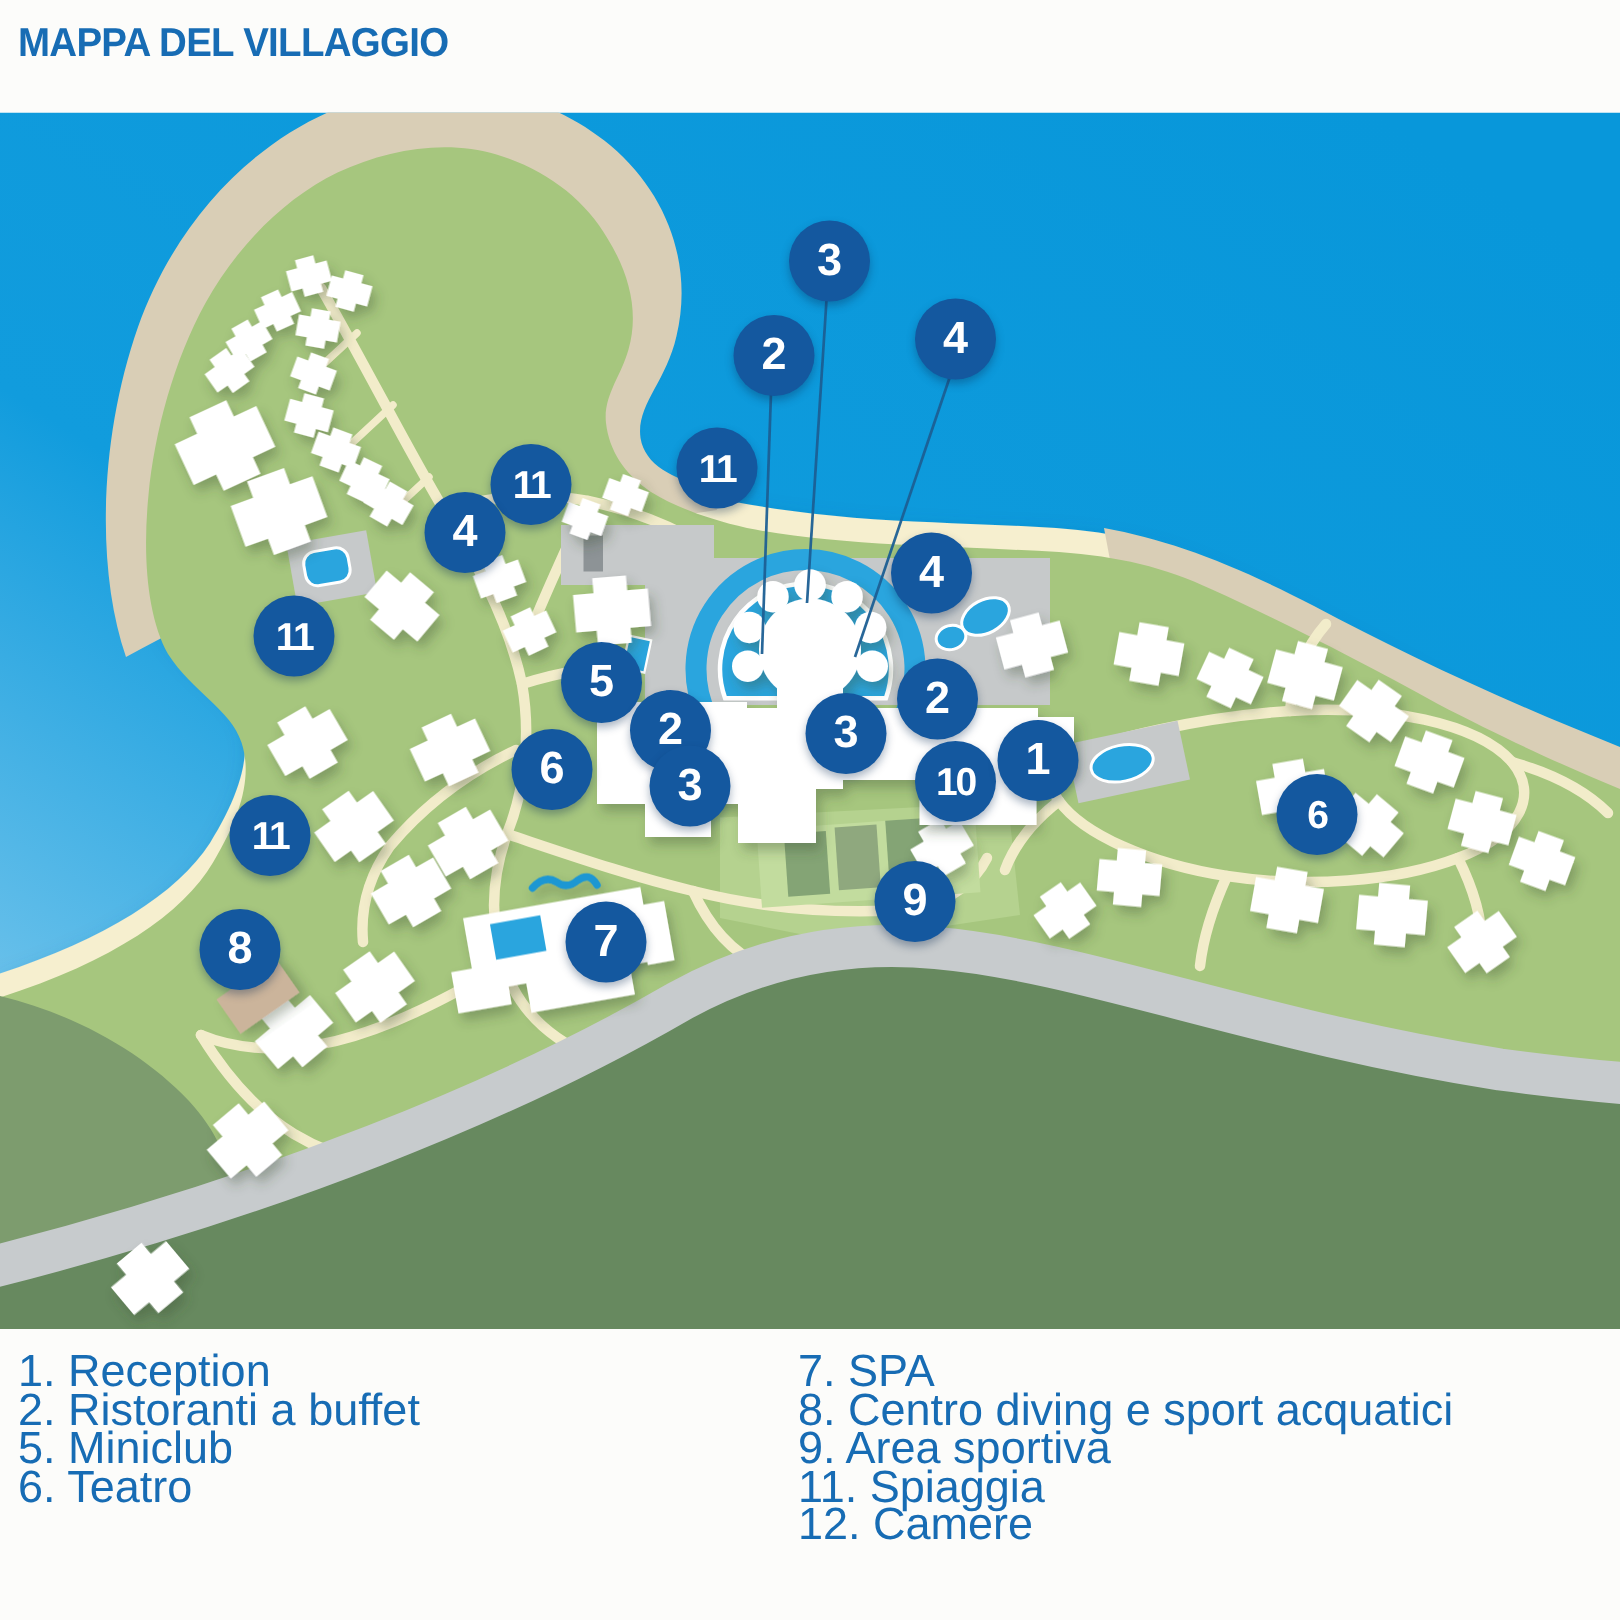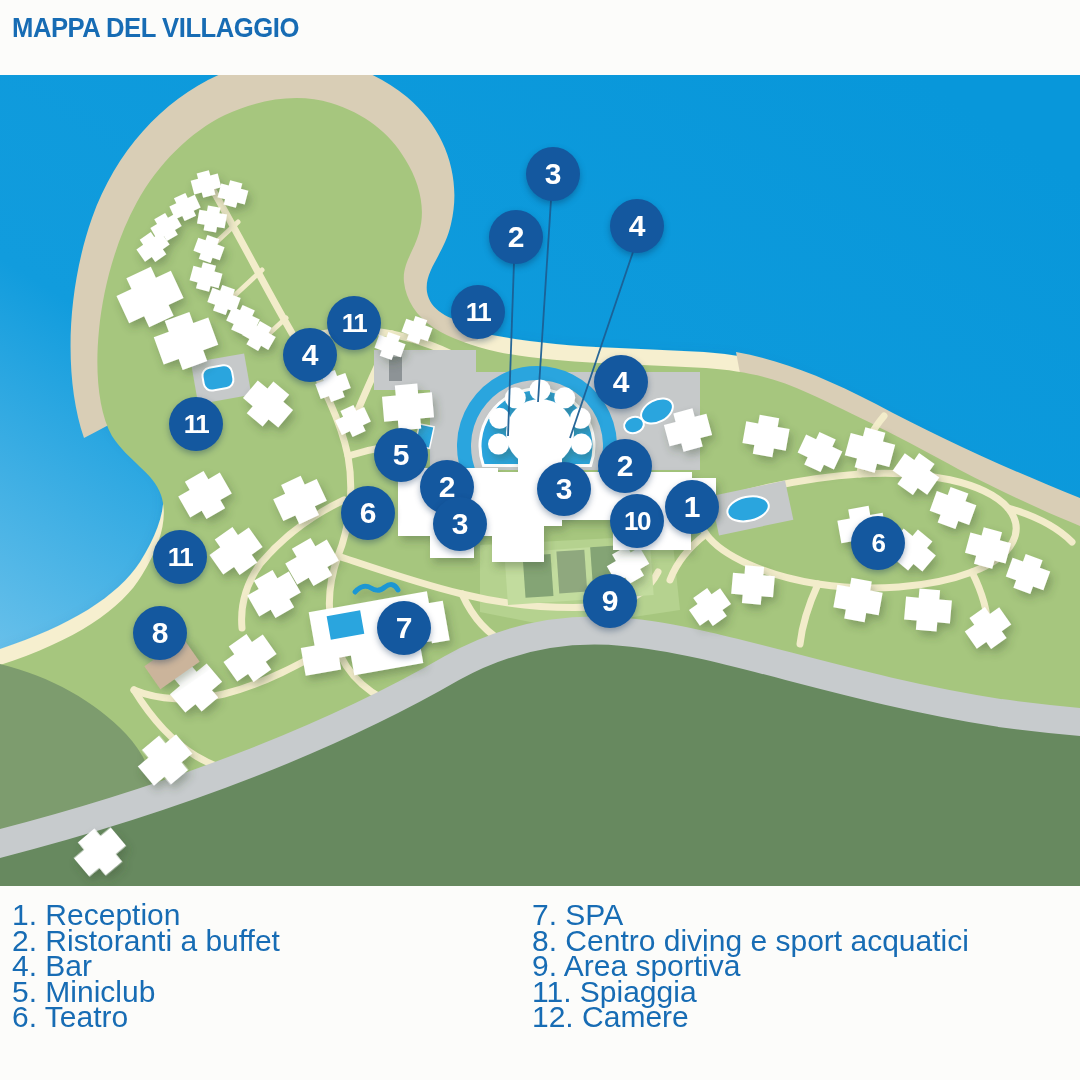--- a/index.html
+++ b/index.html
@@ -296,21 +296,20 @@
         <div class="marker" style="left: 583px; top: 574px;">9</div>
         <div class="marker" style="left: 133px; top: 606px;">8</div>
         <div class="marker" style="left: 377px; top: 601px;">7</div>
       </div>
   </div>
 
   <div class="legend">
     <ul class="col0" id="legend-col-0">
         <li>1. Reception</li>
         <li>2. Ristoranti a buffet</li>
-        <li>4. Bar</li>
         <li>5. Miniclub</li>
         <li>6. Teatro</li>
       </ul>
     <ul class="col1" id="legend-col-1">
         <li>7. SPA</li>
         <li>8. Centro diving e sport acquatici</li>
         <li>9. Area sportiva</li>
         <li>11. Spiaggia</li>
         <li>12. Camere</li>
       </ul>

